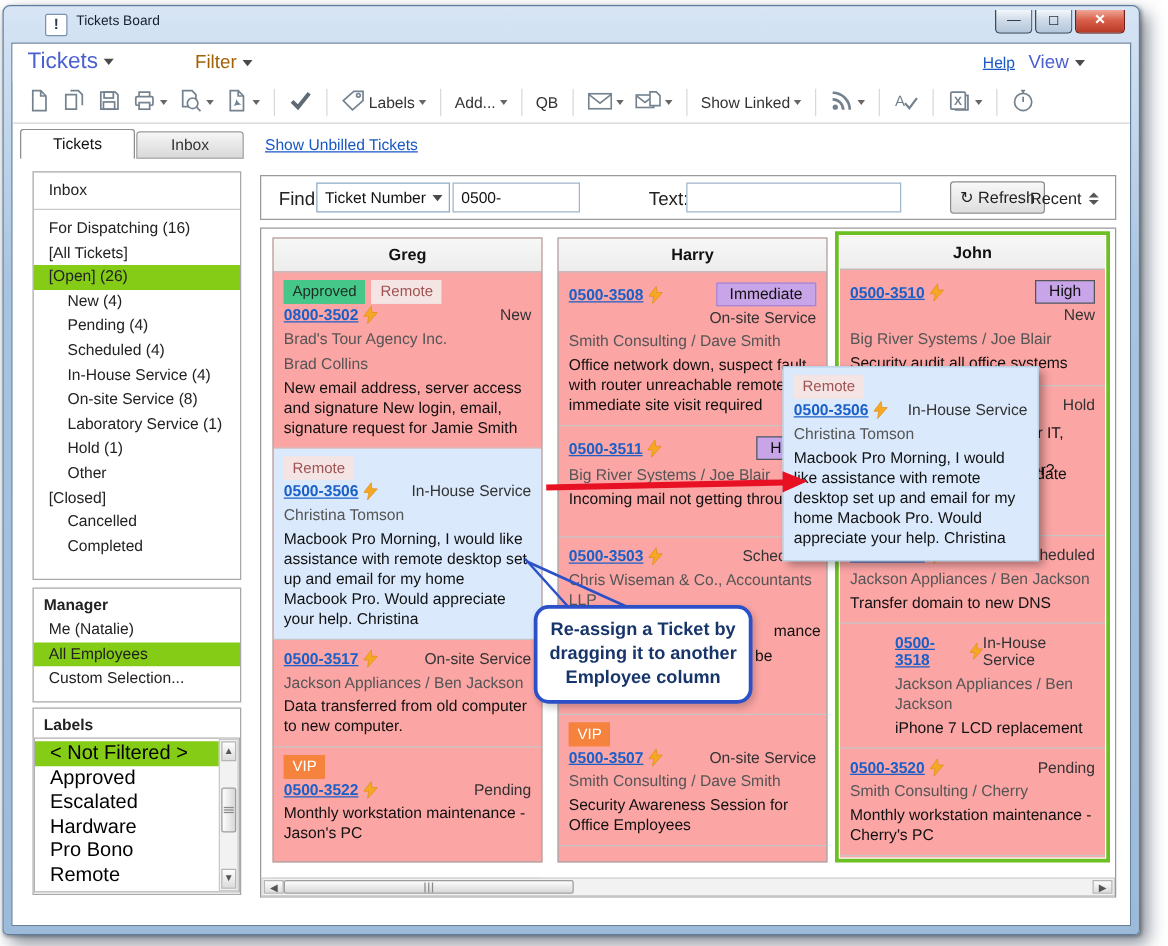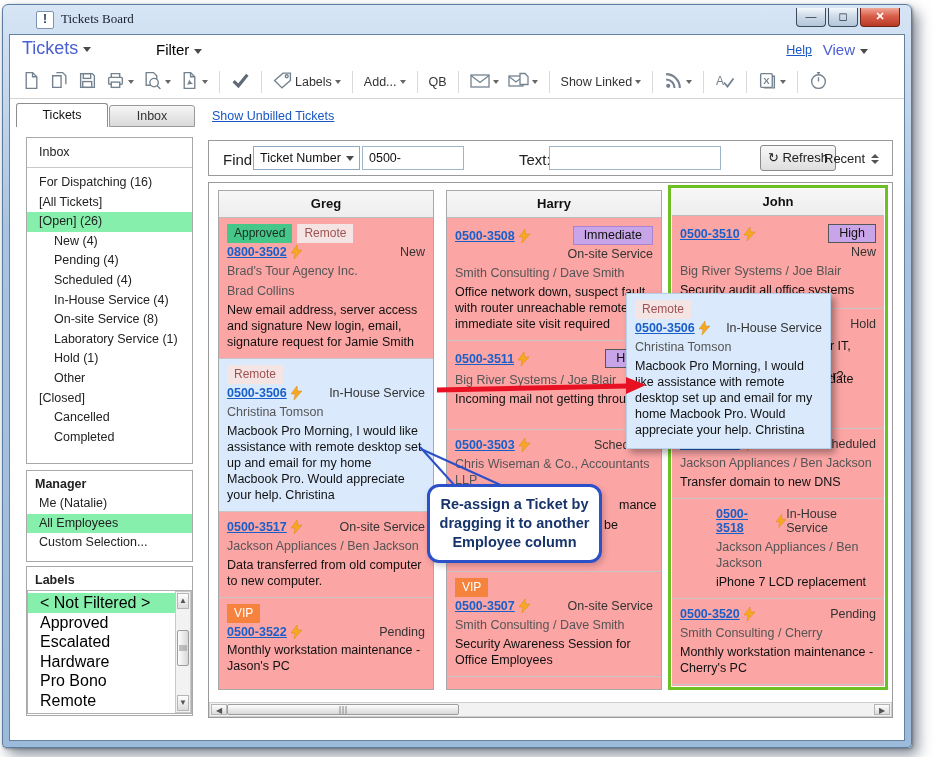--- a/index.html
+++ b/index.html
@@ -5,51 +5,51 @@
   html,body{margin:0;padding:0;background:#fff;font-family:"Liberation Sans",sans-serif;}
   .stage{position:relative;width:934px;height:757px;background:#fff;overflow:hidden;}
   
   .win{position:absolute;left:2px;top:4px;width:908px;height:742px;border-radius:6px 6px 4px 4px;
        background:linear-gradient(180deg,#d7e5f5,#a9c4e0 30%,#9cbada);
        box-shadow:6px 7px 14px rgba(40,55,75,.55),1px 1px 3px rgba(0,0,0,.35);
        border:1px solid #5c7da0;}
   .titlebar{position:absolute;left:0;top:0;right:0;height:27px;display:flex;align-items:center;}
   .app-icon{position:absolute;left:33px;top:6px;width:16px;height:16px;background:#fff;border:1px solid #7a93b0;
             border-radius:2px;font-weight:bold;font-size:12px;color:#2b3b52;text-align:center;line-height:15px;}
-  .title-text{position:absolute;left:58px;top:6px;font-size:13px;color:#16202c;font-family:Liberation Serif, serif;}
+  .title-text{position:absolute;left:58px;top:6px;font-size:11px;color:#16202c;}
   .winbtn{position:absolute;top:3px;height:19px;border:1px solid #3c4a5a;border-top:none;border-radius:0 0 4px 4px;
           background:linear-gradient(180deg,#f4f8fc,#cfdbe8 45%,#b3c6da);text-align:center;color:#243247;
           font-size:11px;line-height:17px;box-sizing:border-box;}
   .winbtn.close{background:linear-gradient(180deg,#f0a796,#d95f4b 45%,#b83a26);color:#fff;font-weight:bold;border-color:#6e2217;}
   .client{position:absolute;left:6px;top:29px;right:6px;bottom:6px;background:#fff;border:1px solid #64819e;overflow:hidden;}
   
   .menubar{position:absolute;left:0;top:0;right:0;height:31px;background:#fff;}
   .menu-main{position:absolute;left:12px;top:3px;font-size:18px;color:#4a5fd0;}
-  .menu-filter{position:absolute;left:146px;top:6px;font-size:15px;color:#000000;}
+  .menu-filter{position:absolute;left:146px;top:6px;font-size:15px;color:#a16207;}
   .menu-help{position:absolute;right:92px;top:8px;font-size:12.5px;color:#1857c4;text-decoration:underline;}
   .menu-view{position:absolute;right:36px;top:6px;font-size:15px;color:#4a5fd0;}
   .caret{display:inline-block;width:0;height:0;border-left:4px solid transparent;border-right:4px solid transparent;
          border-top:5px solid #4a4a4a;vertical-align:middle;margin-left:5px;}
   .toolbar{position:absolute;left:0;top:31px;right:0;height:33px;display:flex;align-items:center;
            padding-left:12px;gap:9px;border-bottom:1px solid #d4d4d4;box-sizing:border-box;}
   .tb-item{display:flex;align-items:center;gap:3px;color:#333;font-size:12.5px;}
   .tb-sep{width:1px;height:22px;background:#d9d9d9;margin:0 2px;}
   .tb-caret{width:0;height:0;border-left:3.5px solid transparent;border-right:3.5px solid transparent;border-top:4px solid #666;}
   
   .tabs{position:absolute;left:0;top:66px;right:0;height:27px;}
   .tab{position:absolute;top:2px;height:24px;box-sizing:border-box;text-align:center;font-size:12.5px;line-height:23px;}
   .tab.active{left:6px;width:92px;background:#fff;border:1px solid #8d8d8d;border-bottom:none;border-radius:3px 3px 0 0;color:#111;z-index:2;}
   .tab.inactive{left:99px;width:86px;background:linear-gradient(180deg,#f6f6f6,#d9d9d9);border:1px solid #9a9a9a;
                 border-radius:3px 3px 0 0;color:#333;top:4px;height:22px;line-height:21px;}
   .unbilled{position:absolute;left:202px;top:8px;font-size:12.5px;color:#1857c4;text-decoration:underline;}
   
   .sbox{position:absolute;background:#fff;border:1px solid #a8a8a8;box-sizing:border-box;font-size:12.5px;color:#222;}
   .srow{height:19.6px;line-height:19.6px;padding-left:12px;white-space:nowrap;overflow:hidden;}
   .srow.indent{padding-left:27px;}
-  .srow.sel{background:#86efac;}
+  .srow.sel{background:#84cc16;}
   .shead{font-weight:bold;padding:6px 0 3px 8px;}
   .sdivider{border-bottom:1px solid #c9c9c9;}
   .inbox-row{height:29px;line-height:29px;padding-left:12px;}
   
   .labels-list{position:absolute;background:#fff;border:1px solid #b0b0b0;box-sizing:border-box;overflow:hidden;}
   
   .vsb{position:absolute;width:16px;background:#f2f2f2;border:1px solid #c9c9c9;box-sizing:border-box;}
   .vsb .arr{position:absolute;left:1px;right:1px;height:14px;background:linear-gradient(180deg,#fdfdfd,#dcdcdc);
             border:1px solid #b5b5b5;text-align:center;font-size:8px;line-height:13px;color:#555;}
   .vsb .thumb{position:absolute;left:1px;right:1px;background:linear-gradient(90deg,#fdfdfd,#d8d8d8);

